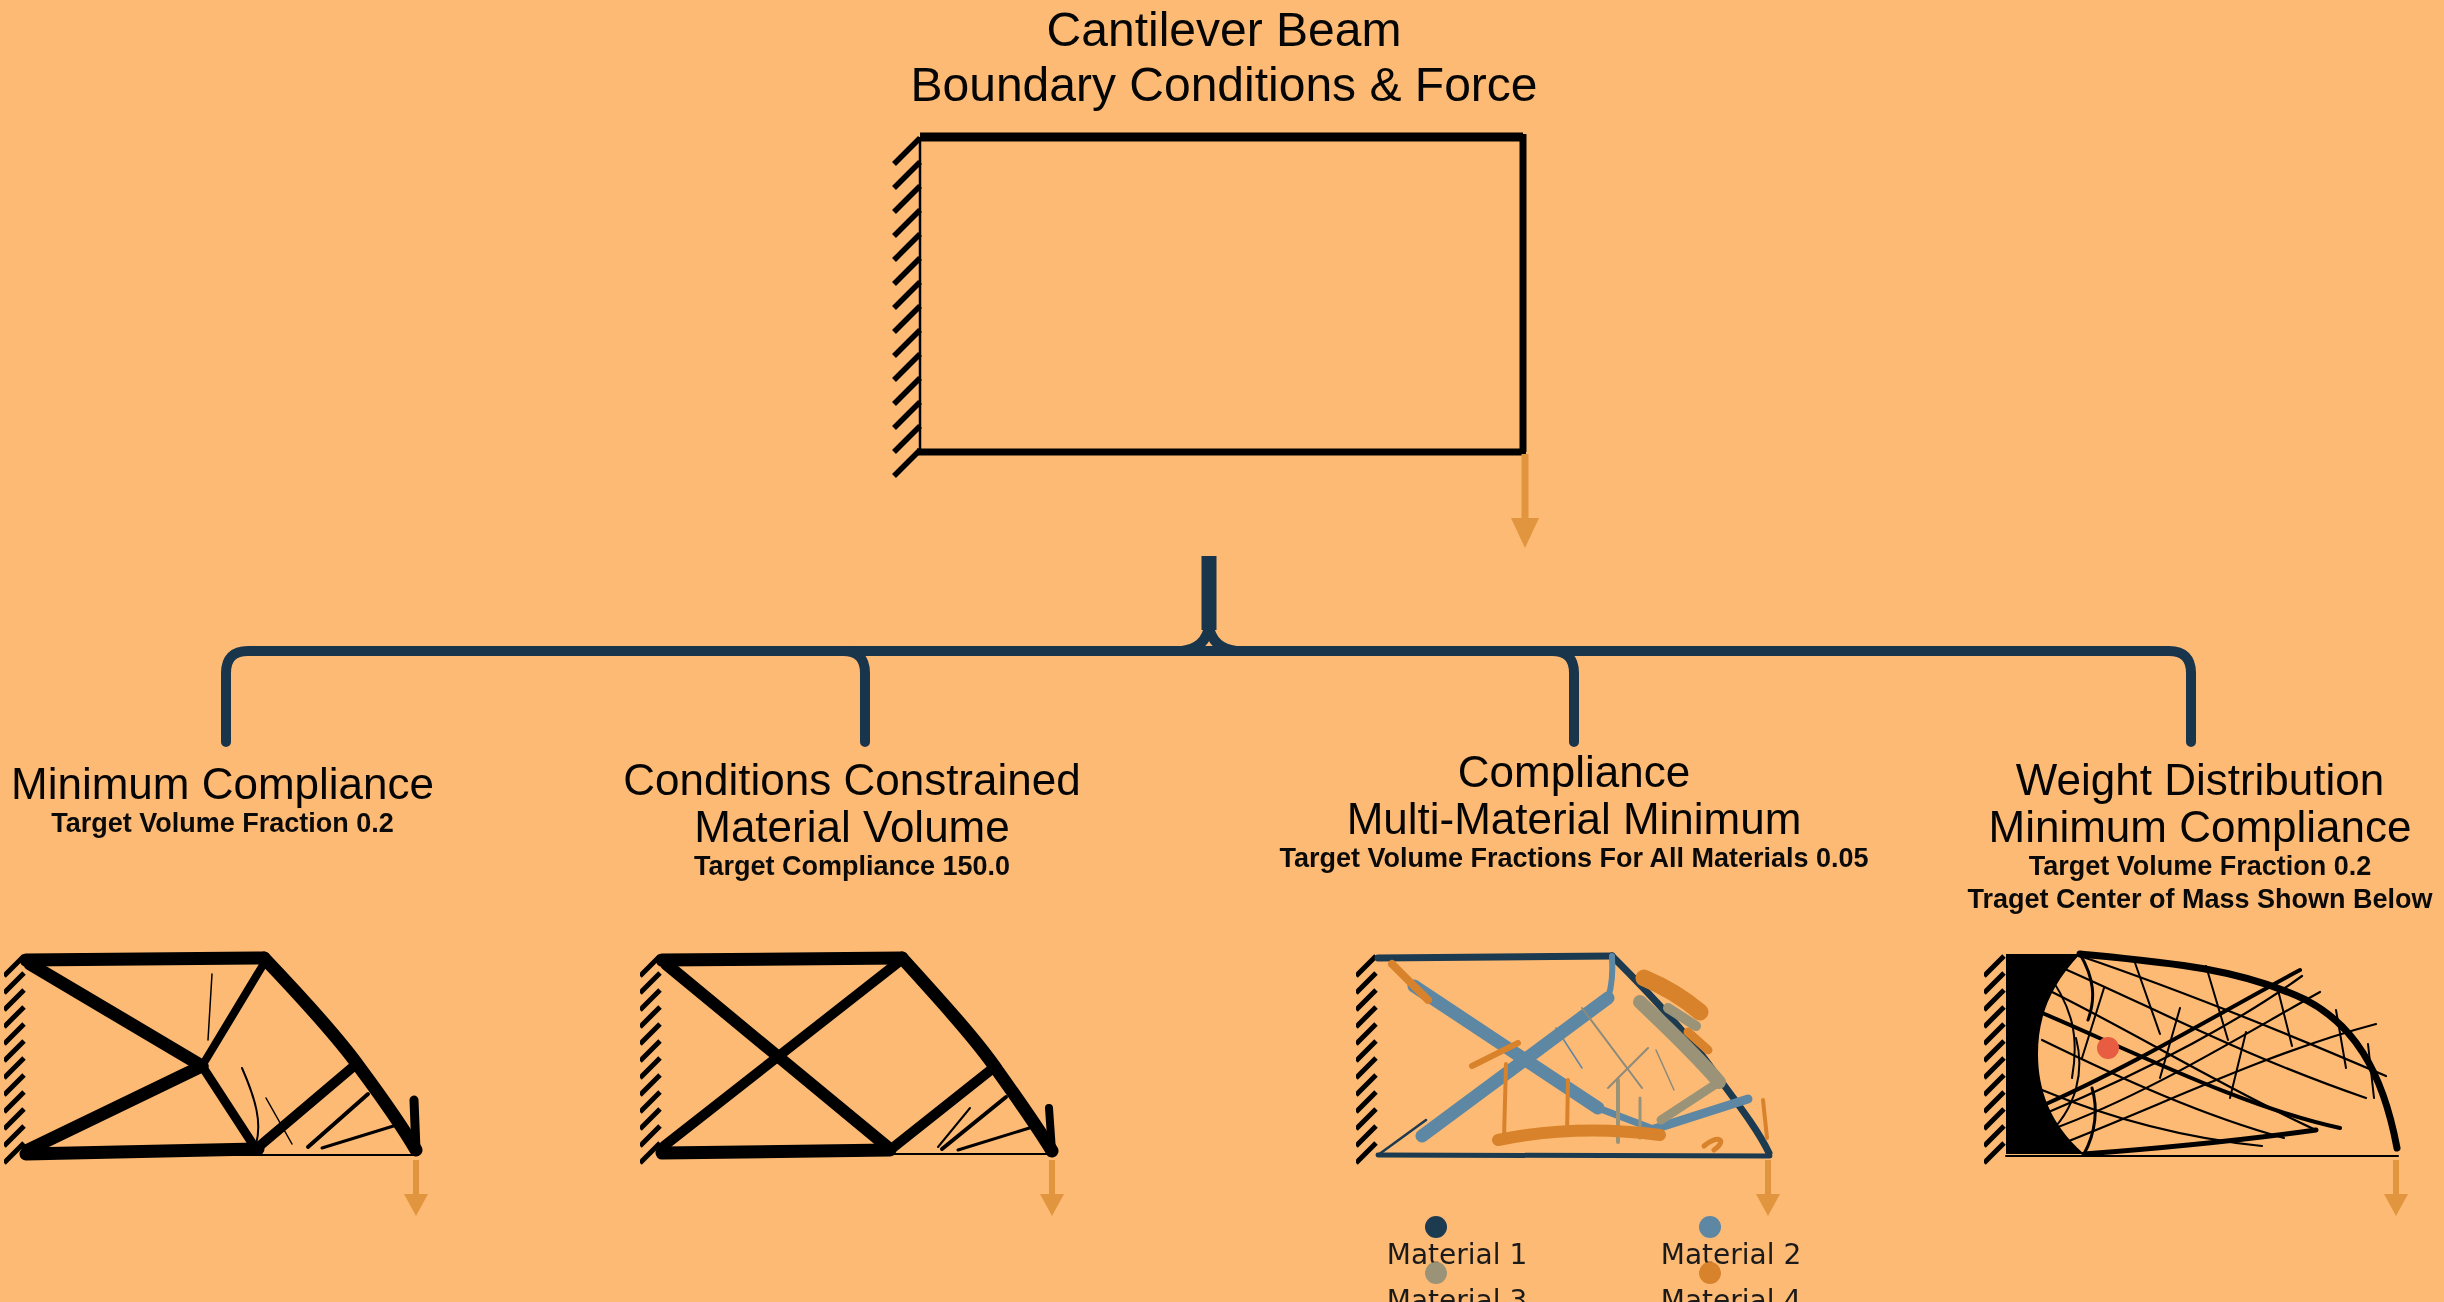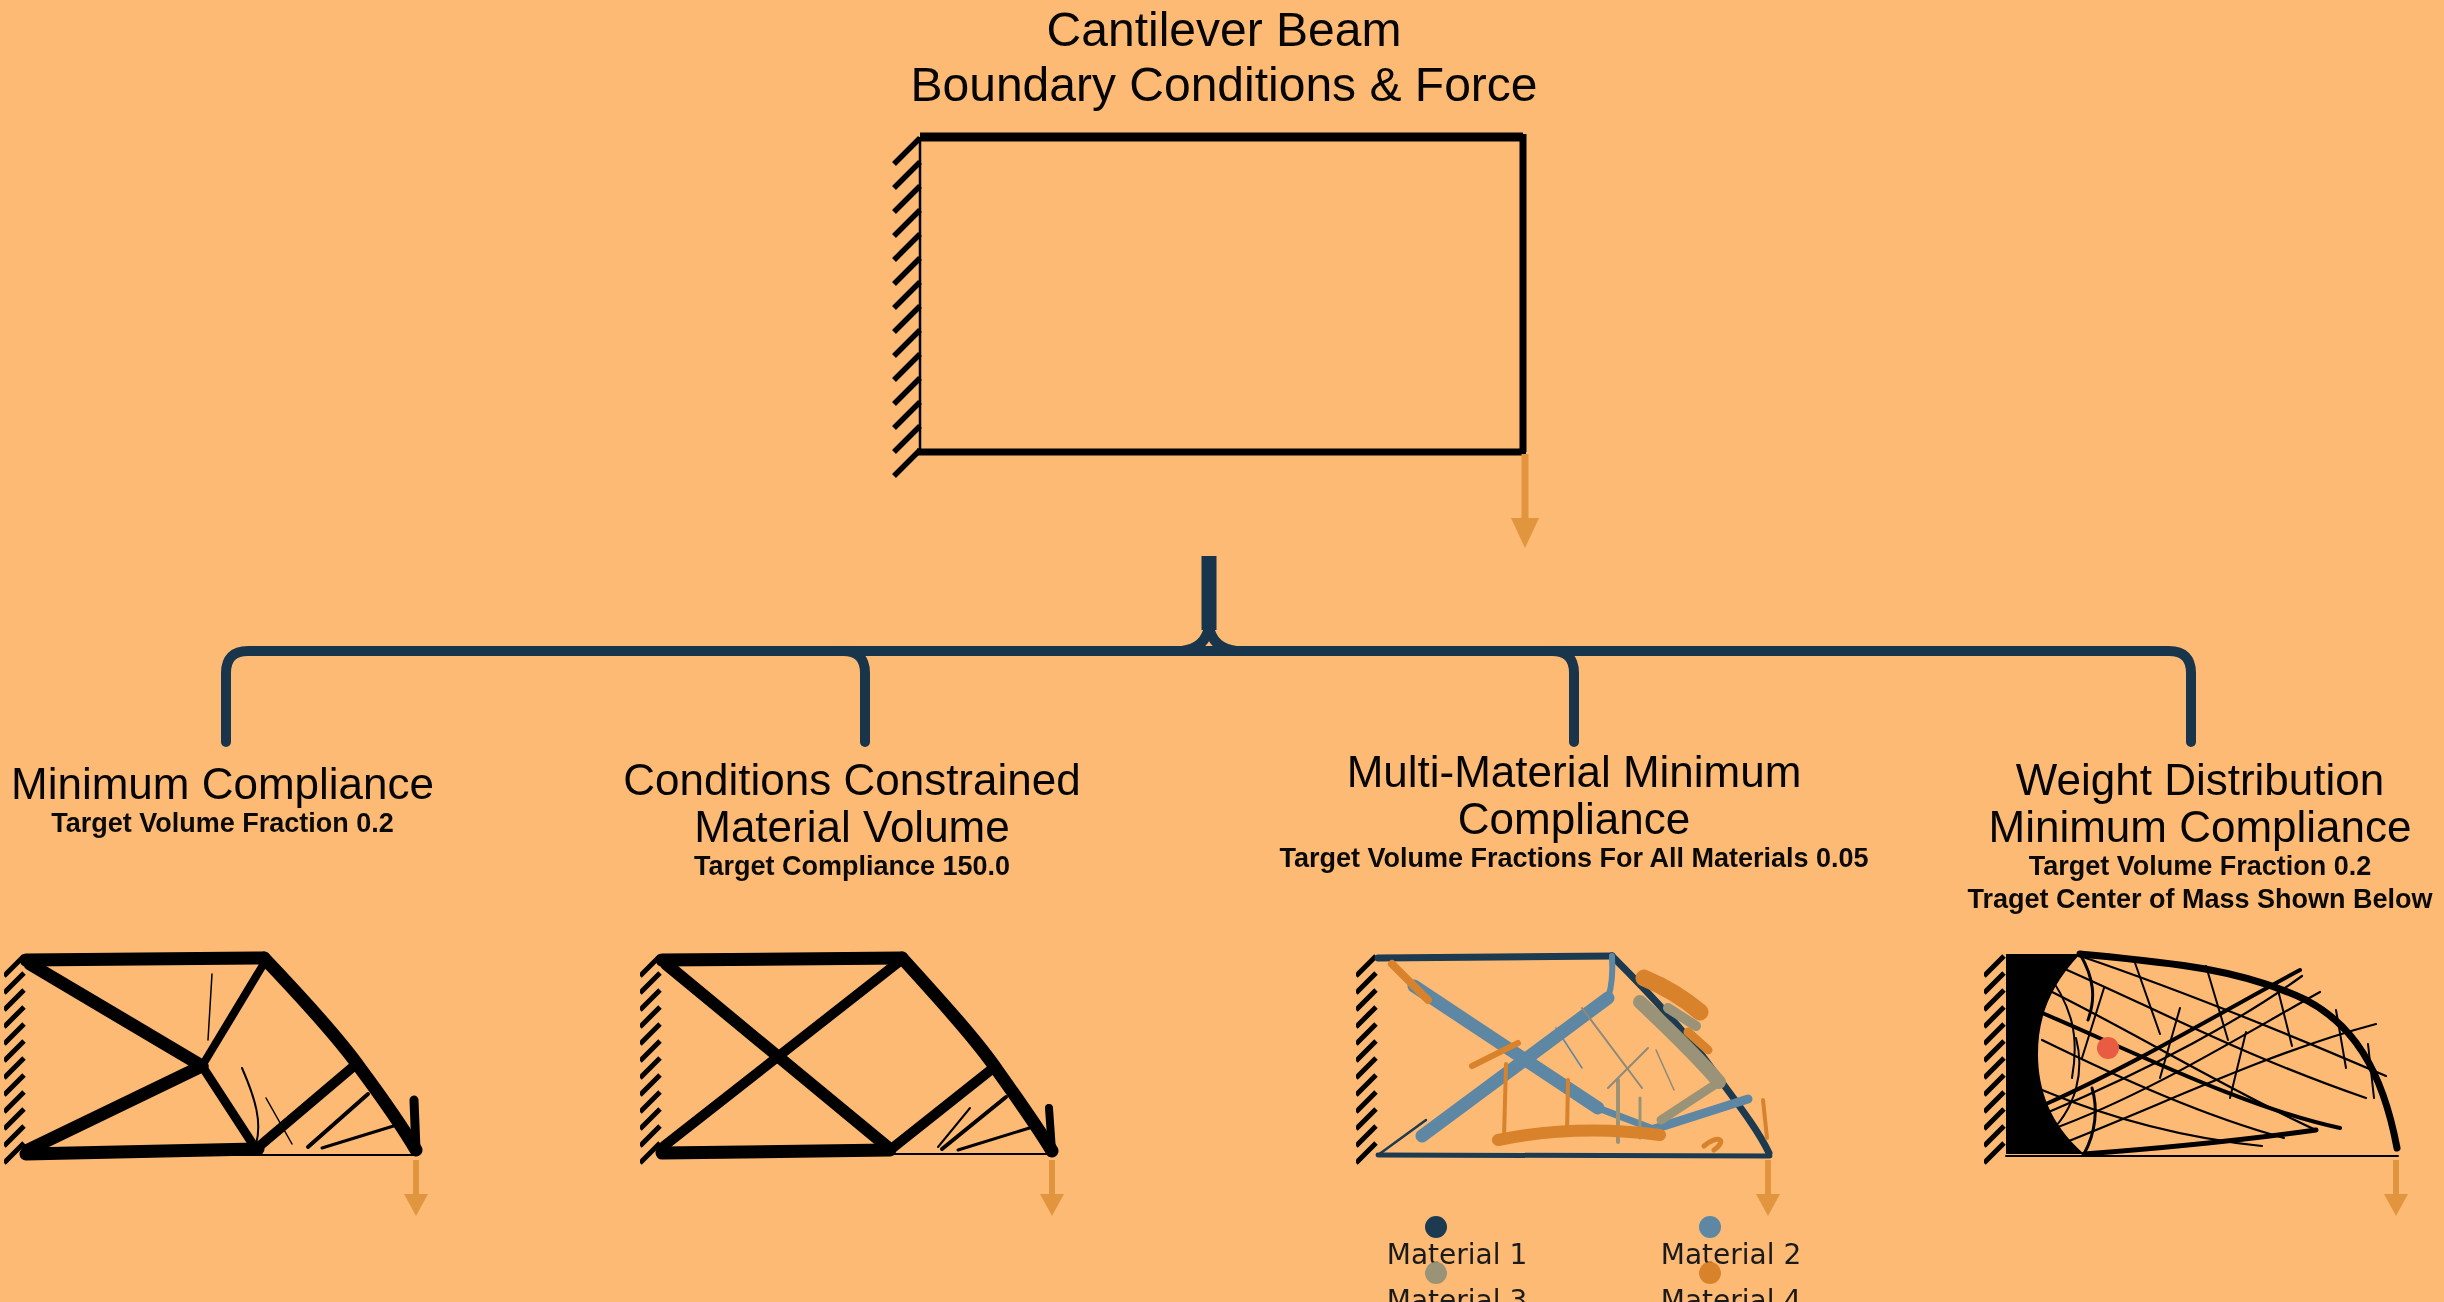--- a/index.html
+++ b/index.html
@@ -72,22 +72,22 @@
     <div class="panel-sub">Target Volume Fraction 0.2</div>
   </div>
 
   <div class="abs center" style="left:622px;top:756px;width:460px;">
     <div class="panel-title">Conditions Constrained</div>
     <div class="panel-title">Material Volume</div>
     <div class="panel-sub">Target Compliance 150.0</div>
   </div>
 
   <div class="abs center" style="left:1268px;top:748px;width:612px;">
+    <div class="panel-title">Compliance</div>
     <div class="panel-title">Multi-Material Minimum</div>
-    <div class="panel-title">Compliance</div>
     <div class="panel-sub">Target Volume Fractions For All Materials 0.05</div>
   </div>
 
   <div class="abs center" style="left:1955px;top:756px;width:490px;">
     <div class="panel-title">Weight Distribution</div>
     <div class="panel-title">Minimum Compliance</div>
     <div class="panel-sub">Target Volume Fraction 0.2</div>
     <div class="panel-sub">Traget Center of Mass Shown Below</div>
   </div>
 

